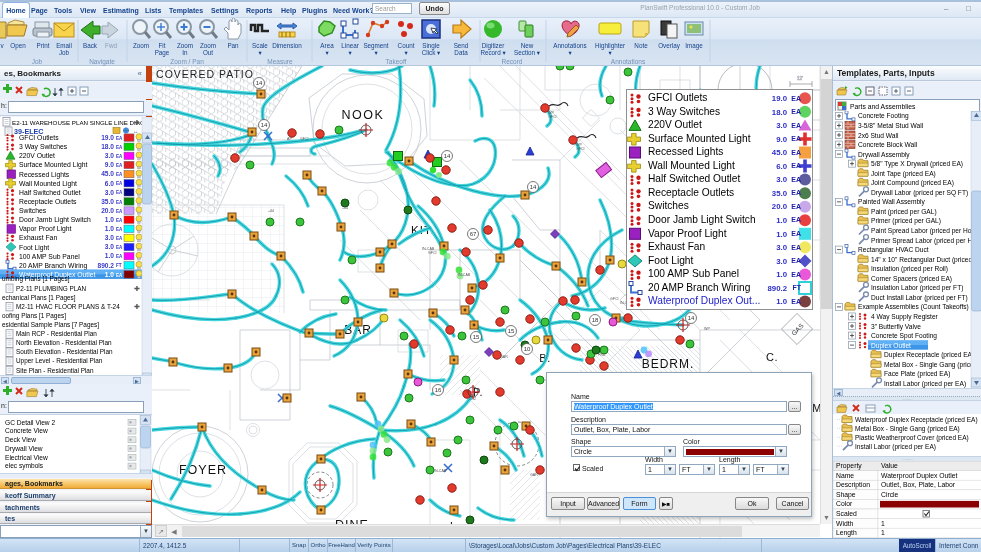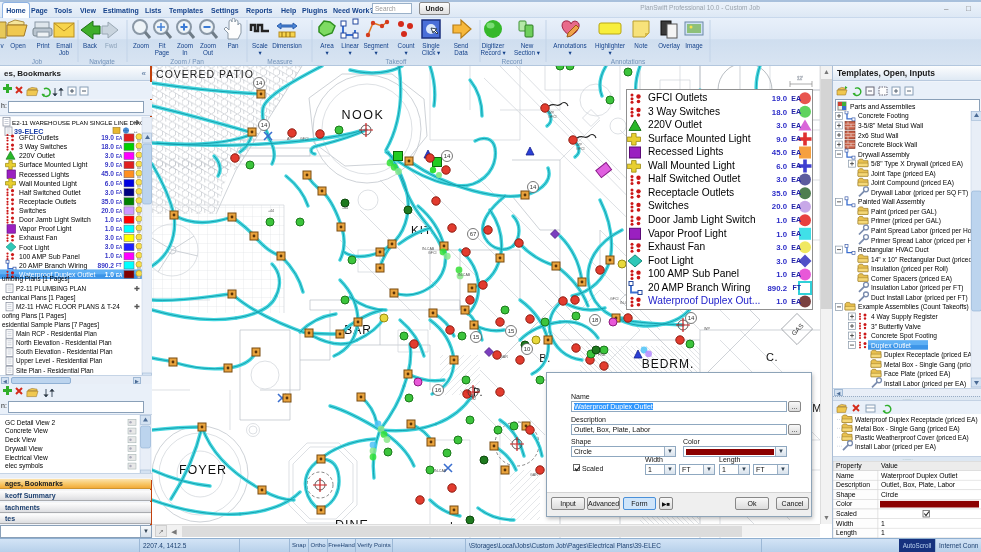--- a/index.html
+++ b/index.html
@@ -11,21 +11,21 @@
 #tabbar .topline { position:absolute; left:0; top:0; width:981px; height:2px; background:#a8c0dc; }
 .tab { position:absolute; top:3px; height:15px; font-size:7px; font-weight:bold; color:#15428b; line-height:15px; }
 #hometab { position:absolute; left:2px; top:2px; width:28px; height:16px; background:#fdfeff; border:1px solid #8db2e3; border-bottom:none; border-radius:3px 3px 0 0; text-align:center; font-size:7px; font-weight:bold; color:#15428b; line-height:15px; }
 #searchbox { position:absolute; left:372px; top:3px; width:40px; height:11px; background:#fff; border:1px solid #9ab1c9; font-size:6.5px; color:#999; padding-left:2px; line-height:10px; }
 #undobtn { position:absolute; left:419px; top:2px; width:31px; height:13px; background:linear-gradient(#fdfdfd,#dfdfdf); border:1px solid #8a8a8a; border-radius:2px; font-size:7px; font-weight:bold; color:#222; text-align:center; line-height:12px; }
 #wintitle { position:absolute; left:600px; top:4px; width:200px; font-size:6.5px; color:#98a2ac; text-align:center; }
 .winbtn { position:absolute; top:4px; font-size:8px; color:#777; }
 
 #ribbon { left:0; top:18px; width:981px; height:48px; background:linear-gradient(#e8f0fa 0%,#dce7f5 45%,#cfdeef 46%,#d8e4f2 100%); border-bottom:1px solid #b3c7de; }
 
-#leftpanel { left:0; top:66px; width:152px; height:472px; background:#f0f4fa; border-right:2px solid #c2410c; }
+#leftpanel { left:0; top:66px; width:152px; height:472px; background:#f0f4fa; border-right:6px solid #c2410c; }
 #rightpanel { left:832px; top:66px; width:149px; height:472px; background:#f0f4fa; border-left:1px solid #aabdd4; }
 .phead { position:absolute; left:0; top:0; width:100%; height:15px; background:linear-gradient(#fcfdfe,#dfe9f4); border-bottom:1px solid #b9cadf; font-size:8px; font-weight:bold; color:#1a1a1a; line-height:15px; padding-left:4px; }
 
 .acc { position:absolute; left:0; width:151px; height:11px; background:linear-gradient(#fdfdfd 0%,#ededee 55%,#dcdde0 100%); border-top:1px solid #f6f6f6; border-bottom:1px solid #a9abaf; font-size:7px; font-weight:bold; color:#1d4070; line-height:10px; padding-left:5px; }
 .accorange { background:linear-gradient(#fce3ae 0%,#f8c96c 50%,#f2ab38 100%); color:#222; border-bottom:1px solid #cf9430; }
 
 #statusbar { left:0; top:538px; width:981px; height:14px; background:linear-gradient(#d3e4f6,#b7d0ea); border-top:1px solid #8fafd0; font-size:7px; color:#1d4070; }
 .scell { position:absolute; top:0; height:14px; line-height:13px; border-right:1px solid #9cb8d6; padding-left:3px; font-size:6.5px; overflow:hidden; }
 
 #dialog { left:546px; top:372px; width:266px; height:145px; background:#fff; border:1px solid #8ea4b8; box-shadow:1px 2px 4px rgba(0,0,0,.25); }
@@ -1380,21 +1380,21 @@
         <div style="position:absolute;top:13px;width:11px;height:230px;background:#d4d4d4"></div>
         <div style="position:absolute;bottom:0;width:11px;height:12px;color:#777;font-size:7px;text-align:center;line-height:12px">▼</div>
       </div>
 <div class="abs" style="left:0;top:458px;width:668px;height:13px;background:#f2f2f2;border-top:1px solid #ddd">
         <div style="position:absolute;left:3px;top:0;width:12px;height:12px;background:#e8e8e8;border:1px solid #cfcfcf;color:#777;font-size:7px;text-align:center;line-height:11px">↗</div>
         <div style="position:absolute;left:17px;top:1px;width:10px;height:11px;color:#777;font-size:7px;text-align:center;line-height:11px">◀</div>
         <div style="position:absolute;left:30px;top:1px;width:560px;height:11px;background:#dcdcdc"></div>
       </div>
 </div>
     <div id="rightpanel" class="abs">
-<div class="phead" style="font-size:8.5px">Templates, Open, Inputs</div>
+<div class="phead" style="font-size:8.5px">Templates, Parts, Inputs</div>
 <svg width="149" height="17" style="position:absolute;left:0;top:16px">
         <rect width="149" height="17" fill="#e9f0f9"></rect>
         <path d="M5,7 l3.5,-1.6 4.5,0.8 v1.4 h-8 z M4,8 h10 l-1.5,5 h-8.5 z" fill="#f0c850" stroke="#a07828" stroke-width="0.6"></path>
         <path d="M12,4 l2.5,1.6 -2.5,1.6 z" fill="#2fae2a"></path>
         <path d="M22,6.5 a3.8,3.8 0 1 1 -1.5,4.6" fill="none" stroke="#2fae2a" stroke-width="1.4"></path>
         <path d="M19.5,11.5 l2.2,2.2 0.8,-3 z" fill="#2fae2a"></path>
         <g stroke="#667" fill="none">
           <rect x="33" y="5" width="8" height="8" fill="#fdfdfd"></rect>
           <path d="M35,9 h4"></path>
         </g>

